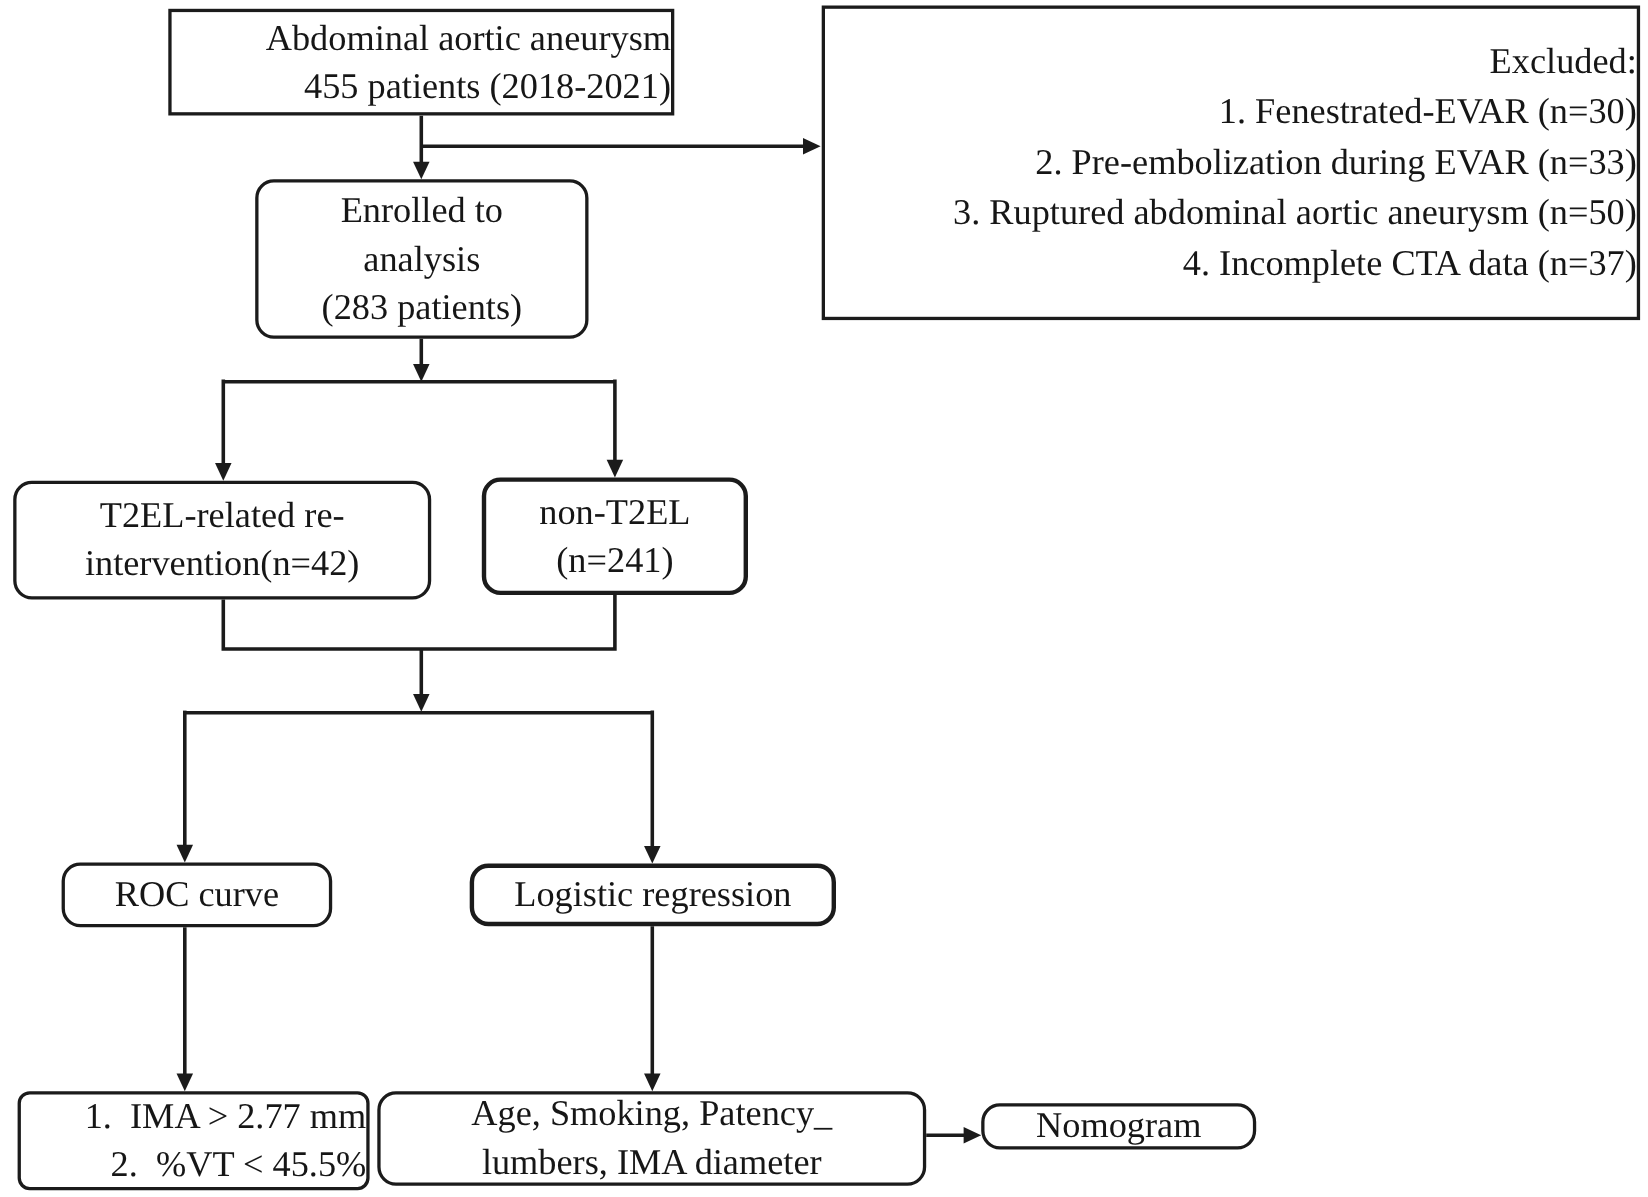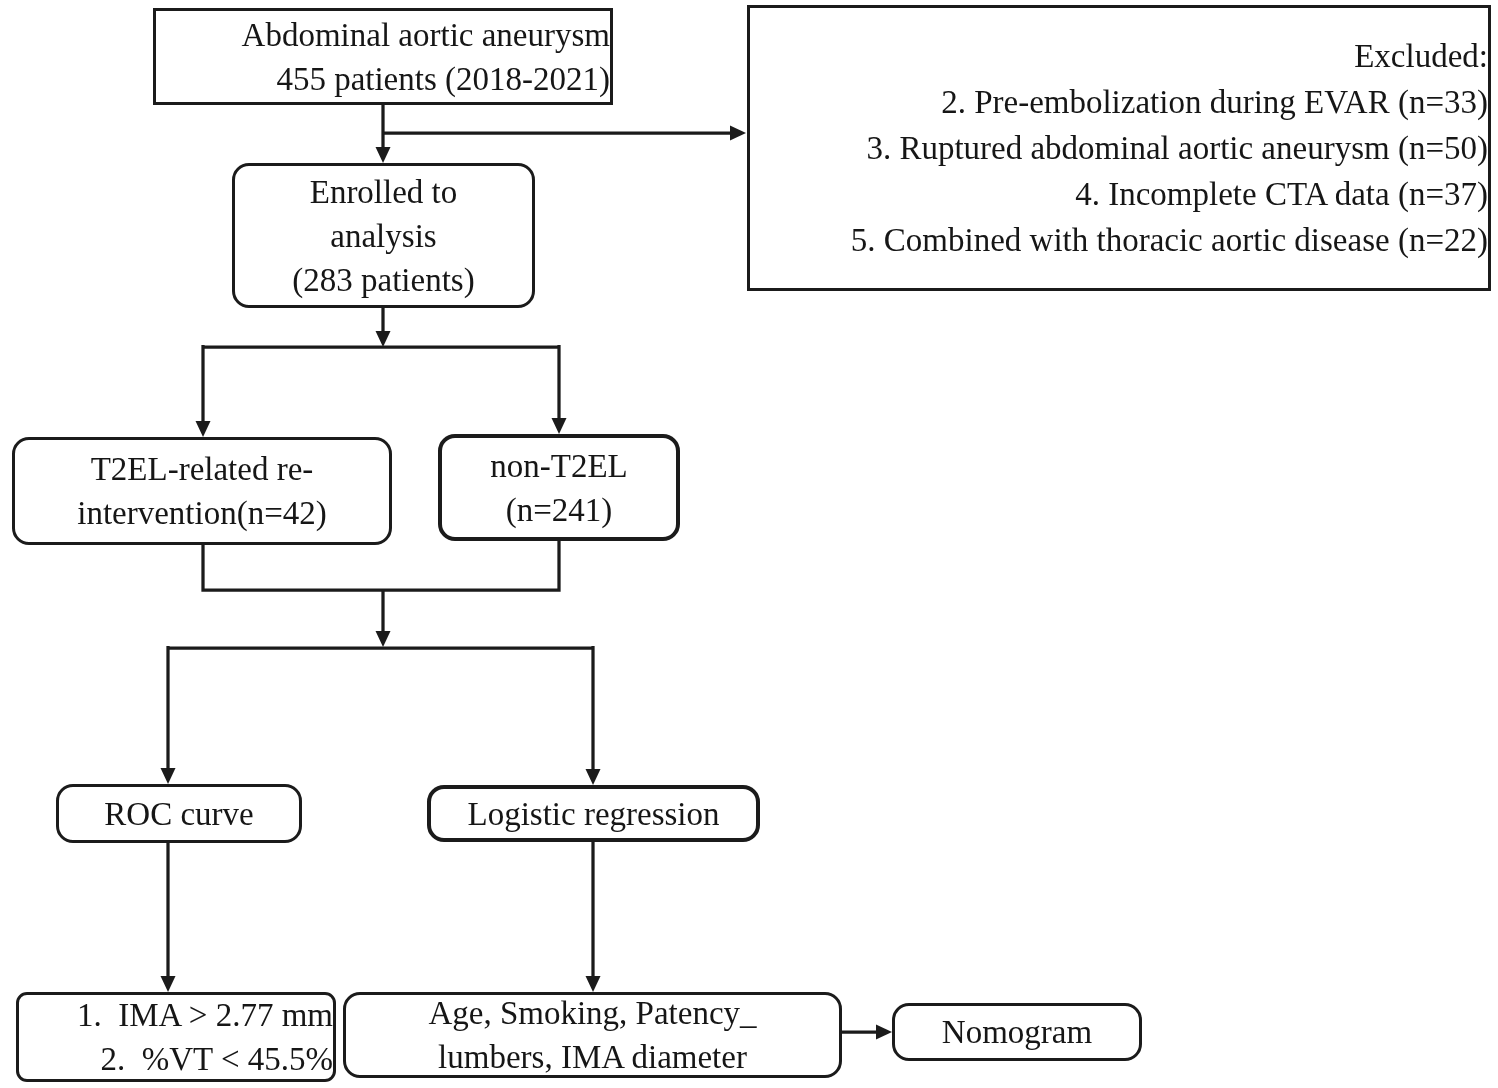--- a/index.html
+++ b/index.html
@@ -35,21 +35,21 @@
   
   #aaa-box       {left:153px;top:8px;  width:460px;height:97px; padding-left:12px;}
   #excluded-box  {left:747px;top:5px;  width:744px;height:286px;padding-left:13px;line-height:46px;}
   #enrolled-box  {left:232px;top:163px;width:303px;height:145px;}
   #t2el-box      {left:12px; top:437px;width:380px;height:108px;}
   #non-t2el-box  {left:438px;top:434px;width:242px;height:107px;}
   #roc-box       {left:56px; top:784px;width:246px;height:59px;}
   #logistic-box  {left:427px;top:785px;width:333px;height:57px;}
   #cutoff-box    {left:16px;  top:992px;width:320px;height:90px; padding-left:20px;border-radius:11px;}
   #predictors-box{left:343px;top:992px;width:499px;height:86px;}
-  #nomogram-box  {left:892px;top:1003px;width:250px;height:58px;}
+  #nomogram-box  {left:892px;top:1003px;width:250px;height:42px;}
 </style>
 </head>
 <body>
 
 <div id="figure">
 
   <svg id="connectors" viewBox="0 0 1498 1088" xmlns="http://www.w3.org/2000/svg">
 
     <path d="M383,105 L383,156"></path>
     <polygon points="383,163 375.5,147 390.5,147"></polygon>
@@ -86,24 +86,24 @@
     <polygon points="892,1032 876,1024.5 876,1039.5"></polygon>
   </svg>
 
   <div class="box left" id="aaa-box">
     <span class="line">Abdominal aortic aneurysm</span>
     <span class="line">455 patients (2018-2021)</span>
   </div>
 
   <div class="box left" id="excluded-box">
     <span class="line">Excluded:</span>
+    <span class="line">1. Fenestrated-EVAR (n=30)</span>
     <span class="line">2. Pre-embolization during EVAR (n=33)</span>
     <span class="line">3. Ruptured abdominal aortic aneurysm (n=50)</span>
     <span class="line">4. Incomplete CTA data (n=37)</span>
-    <span class="line">5. Combined with thoracic aortic disease (n=22)</span>
   </div>
 
   <div class="box center" id="enrolled-box">
     <span class="line">Enrolled to</span>
     <span class="line">analysis</span>
     <span class="line">(283 patients)</span>
   </div>
 
   <div class="box center" id="t2el-box">
     <span class="line">T2EL-related re-</span>

